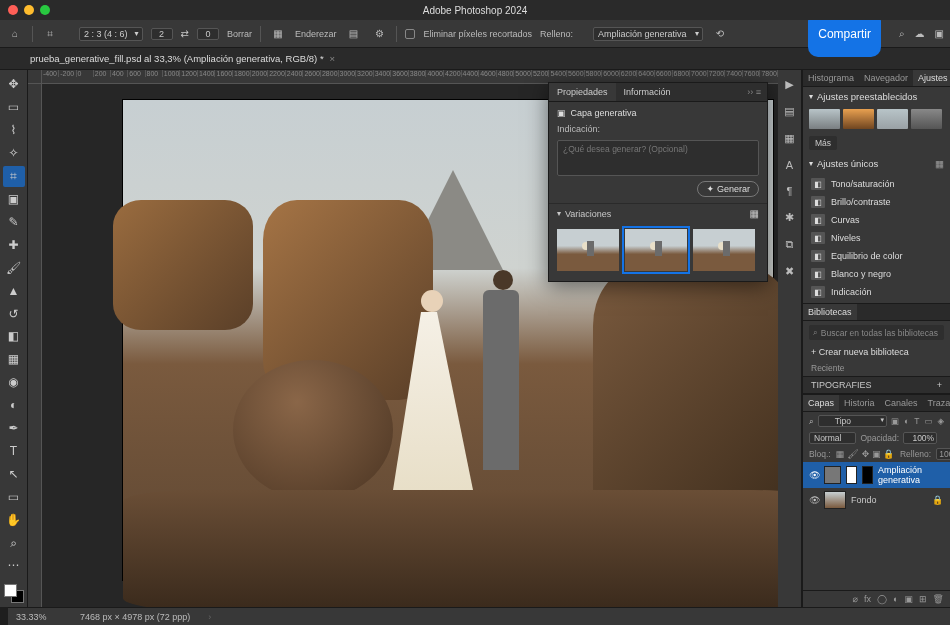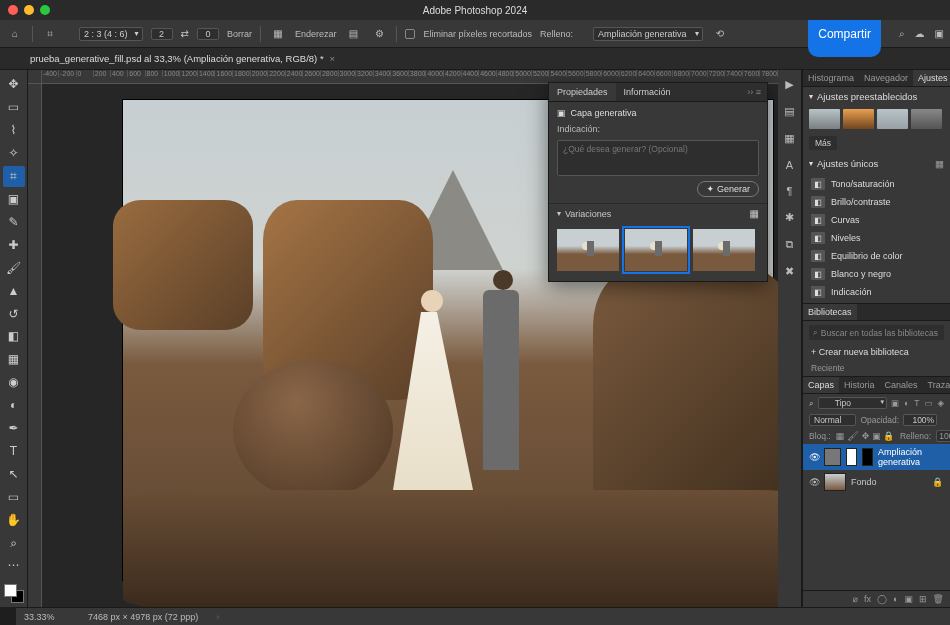--- a/index.html
+++ b/index.html
@@ -127,21 +127,21 @@
   .layer-list { flex: 1; }
   .layer-item { display: flex; align-items: center; gap: 5px; padding: 3px 6px; font-size: 9px; }
   .layer-item.sel { background: #1f5fa8; color: #fff; }
   .eye { width: 10px; font-size: 9px; }
   .lthumb { width: 22px; height: 18px; background: #777; border: 1px solid #222; }
   .lthumb2 { width: 14px; height: 18px; background: #fff; border: 1px solid #222; }
   .lthumb3 { width: 14px; height: 18px; background: #000; border: 1px solid #222; }
   .layer-foot { display: flex; justify-content: flex-end; gap: 6px; padding: 3px 6px; border-top: 1px solid #1a1a1a; color: #999; font-size: 9px; }
 
   
-  .status-bar { position: absolute; bottom: 0; left: 16px; right: 0; height: 18px; background: #383838; border-top: 1px solid #1a1a1a; display: flex; align-items: center; padding: 0 8px; gap: 18px; font-size: 9px; color: #bbb; }
+  .status-bar { position: absolute; bottom: 0; left: 8px; right: 0; height: 18px; background: #383838; border-top: 1px solid #1a1a1a; display: flex; align-items: center; padding: 0 8px; gap: 18px; font-size: 9px; color: #bbb; }
   .status-bar .zoom { width: 46px; }
   .status-bar .sep2 { color: #666; }
 </style>
 </head>
 <body>
 
 <div class="titlebar">
   <div class="traffic-lights">
     <div class="t-red"></div>
     <div class="t-yellow"></div>
@@ -374,20 +374,24 @@
         </div>
       </div>
 
     <div class="lib-section">
       <div class="panel-tabs">
           <div class="panel-tab active">Bibliotecas</div>
         </div>
       <div class="lib-search">⌕ <span>Buscar en todas las bibliotecas</span></div>
       <div class="lib-link">+ <span>Crear nueva biblioteca</span></div>
       <div class="lib-sub">Reciente</div>
+      <div class="lib-typo">
+        <span>TIPOGRAFIES</span>
+        <span class="plus">+</span>
+      </div>
     </div>
 
     <div class="layers-box">
       <div class="panel-tabs" id="layer-tabs">
           <div class="panel-tab active">Capas</div>
           <div class="panel-tab">Historia</div>
           <div class="panel-tab">Canales</div>
           <div class="panel-tab">Trazados</div>
         </div>
       <div class="layer-opts">

